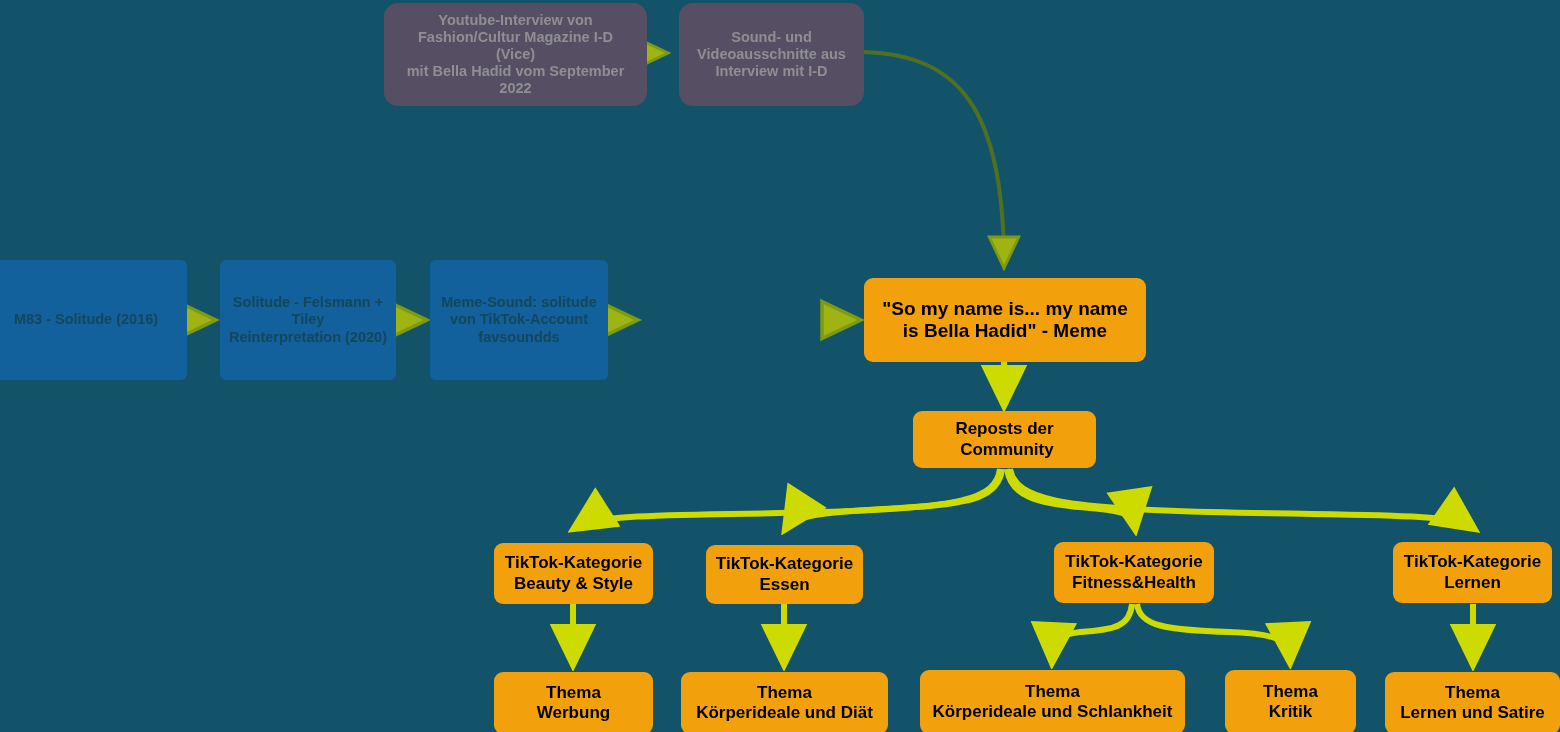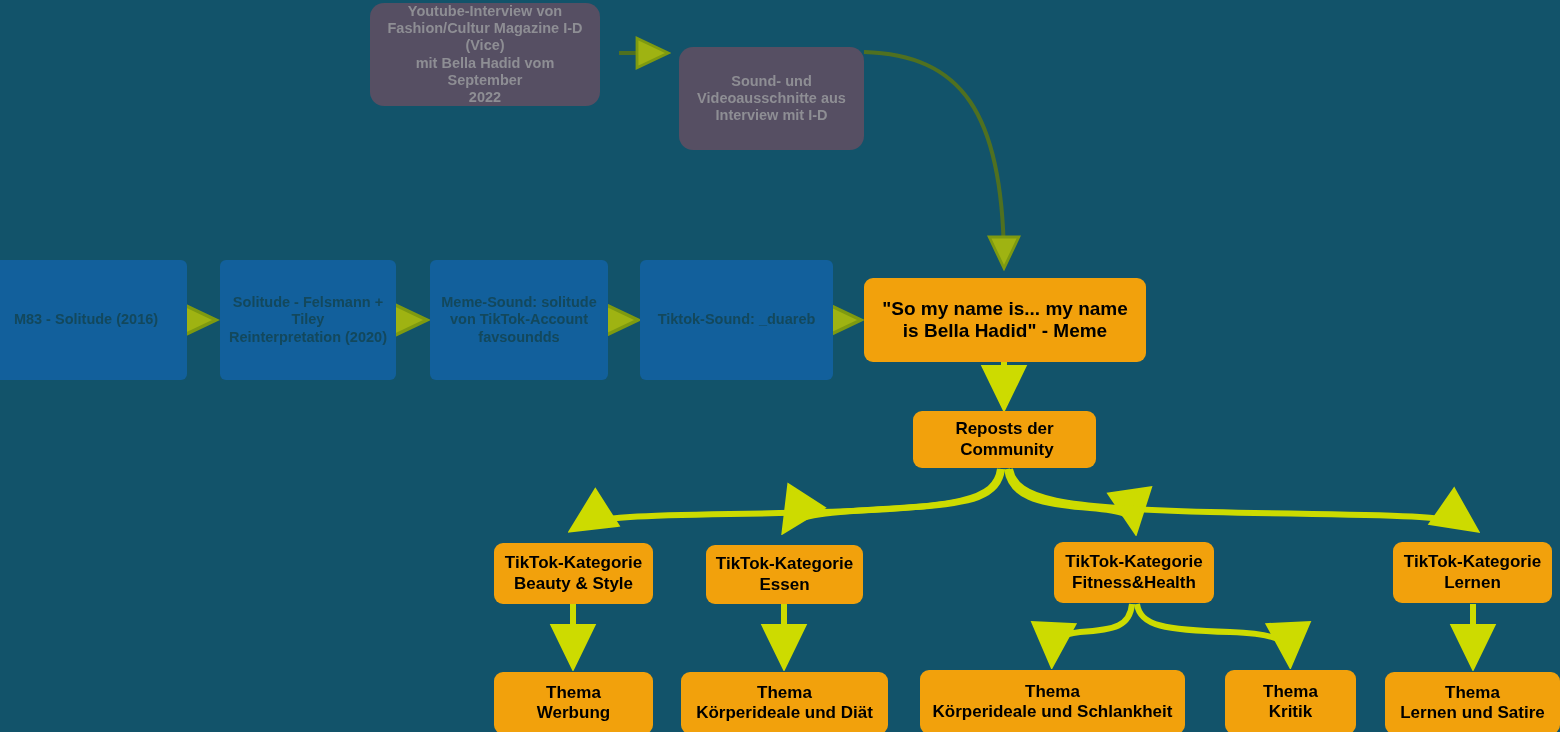--- a/index.html
+++ b/index.html
@@ -117,29 +117,29 @@
       <path d="M1132,604 C1130,626 1115,630 1080,632 C1060,634 1053,640 1052,661"></path>
     </g>
     <g stroke="#cddb00" stroke-width="6" fill="none" marker-end="url(#arrow-bright)">
       <path d="M1137,604 C1140,626 1165,630 1230,632 C1280,634 1289,640 1290,661"></path>
     </g>
     <g stroke="#cddb00" stroke-width="6" fill="none" marker-end="url(#arrow-bright)">
       <line x1="1473" y1="604" x2="1473" y2="663"></line>
     </g>
   </svg>
 
-  <div class="node dim-purple" style="left:370px; top:3px; width:230px; height:103px;">
+  <div class="node dim-purple" style="left:384px; top:3px; width:263px; height:103px;">
     <span>Youtube-Interview von
 Fashion/Cultur Magazine I-D
 (Vice)
 mit Bella Hadid vom September
 2022</span>
   </div>
 
-  <div class="node dim-purple" style="left:679px; top:3px; width:185px; height:103px;margin-top:44px;">
+  <div class="node dim-purple" style="left:679px; top:3px; width:185px; height:103px;">
     <span>Sound- und
 Videoausschnitte aus
 Interview mit I-D</span>
   </div>
 
   <div class="node dim-blue" style="left:-15px; top:260px; width:202px; height:120px;">
     <span>M83 - Solitude (2016)</span>
   </div>
 
   <div class="node dim-blue" style="left:220px; top:260px; width:176px; height:120px;">
@@ -147,23 +147,20 @@
 Tiley
 Reinterpretation (2020)</span>
   </div>
 
   <div class="node dim-blue" style="left:430px; top:260px; width:178px; height:120px;">
     <span>Meme-Sound: solitude
 von TikTok-Account
 favsoundds</span>
   </div>
 
-  <div class="node dim-blue" style="left:640px; top:260px; width:193px; height:120px;">
-    <span>Tiktok-Sound: _duareb</span>
-  </div>
 
   <div class="node orange" style="left:864px; top:278px; width:282px; height:84px; font-size:19px;">
     <span>"So my name is... my name
 is Bella Hadid" - Meme</span>
   </div>
 
   <div class="node orange" style="left:913px; top:411px; width:183px; height:57px;text-align:right;">
     <span>Reposts der
 Community</span>
   </div>

